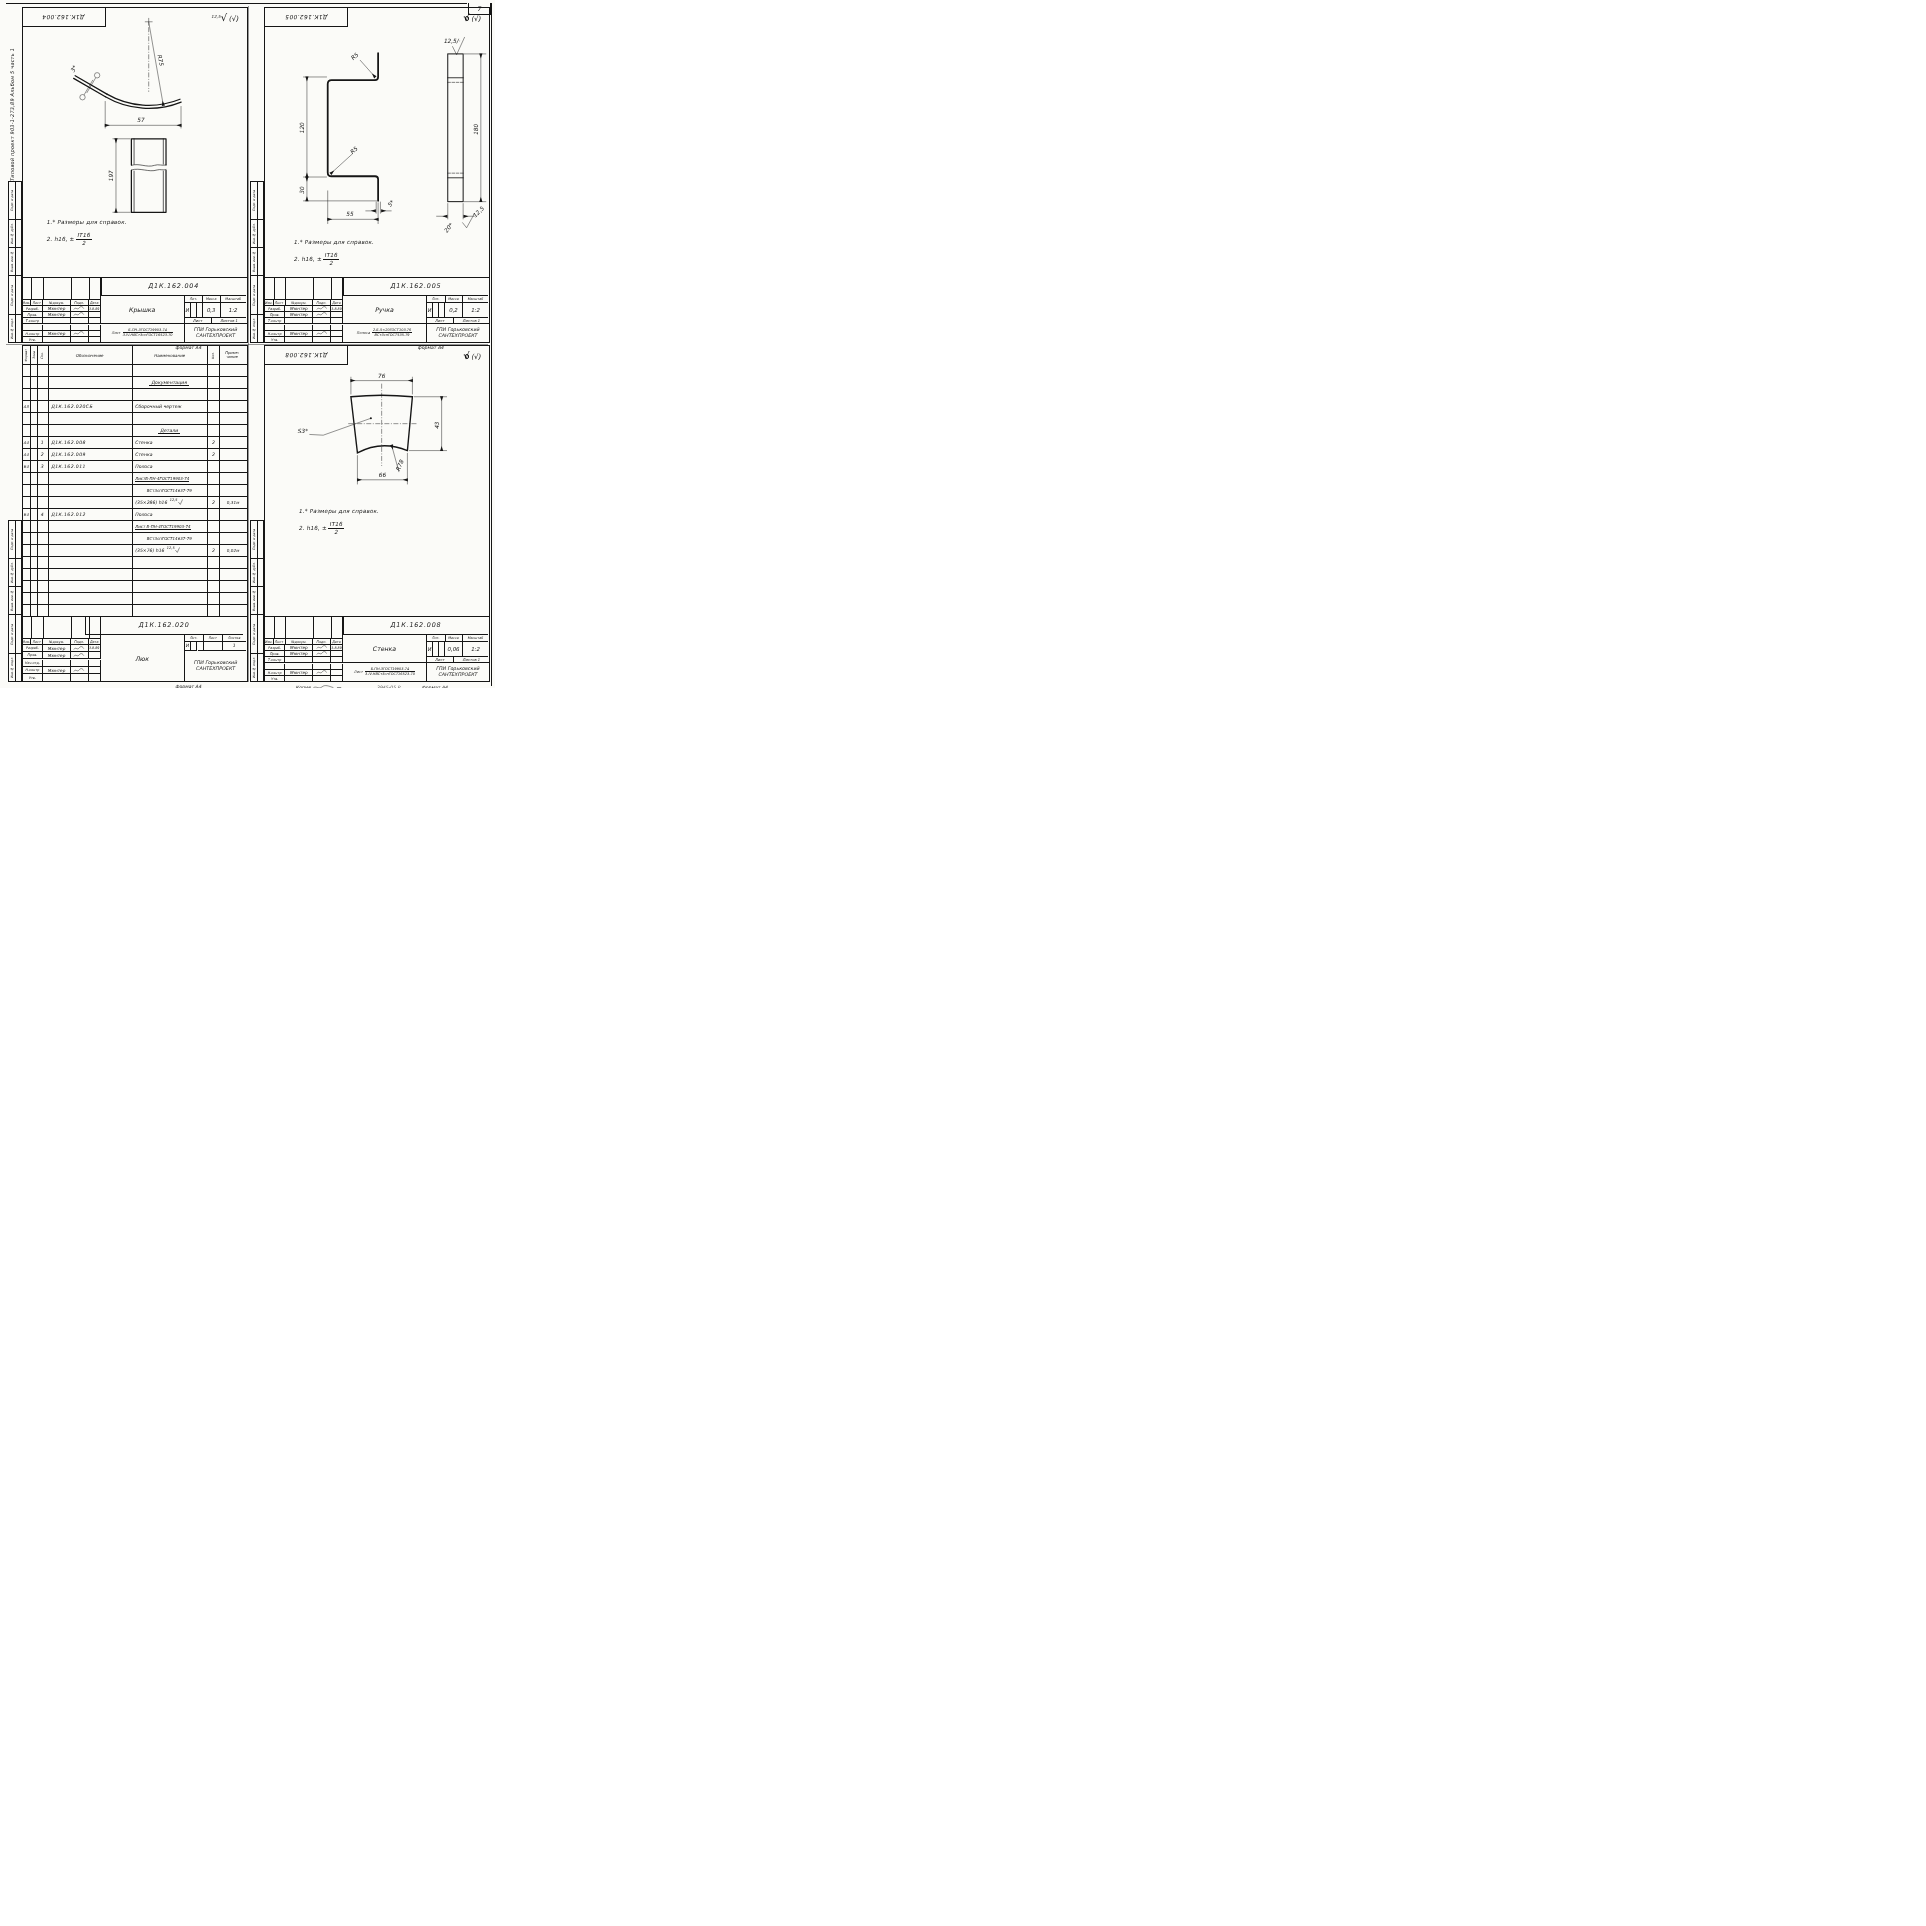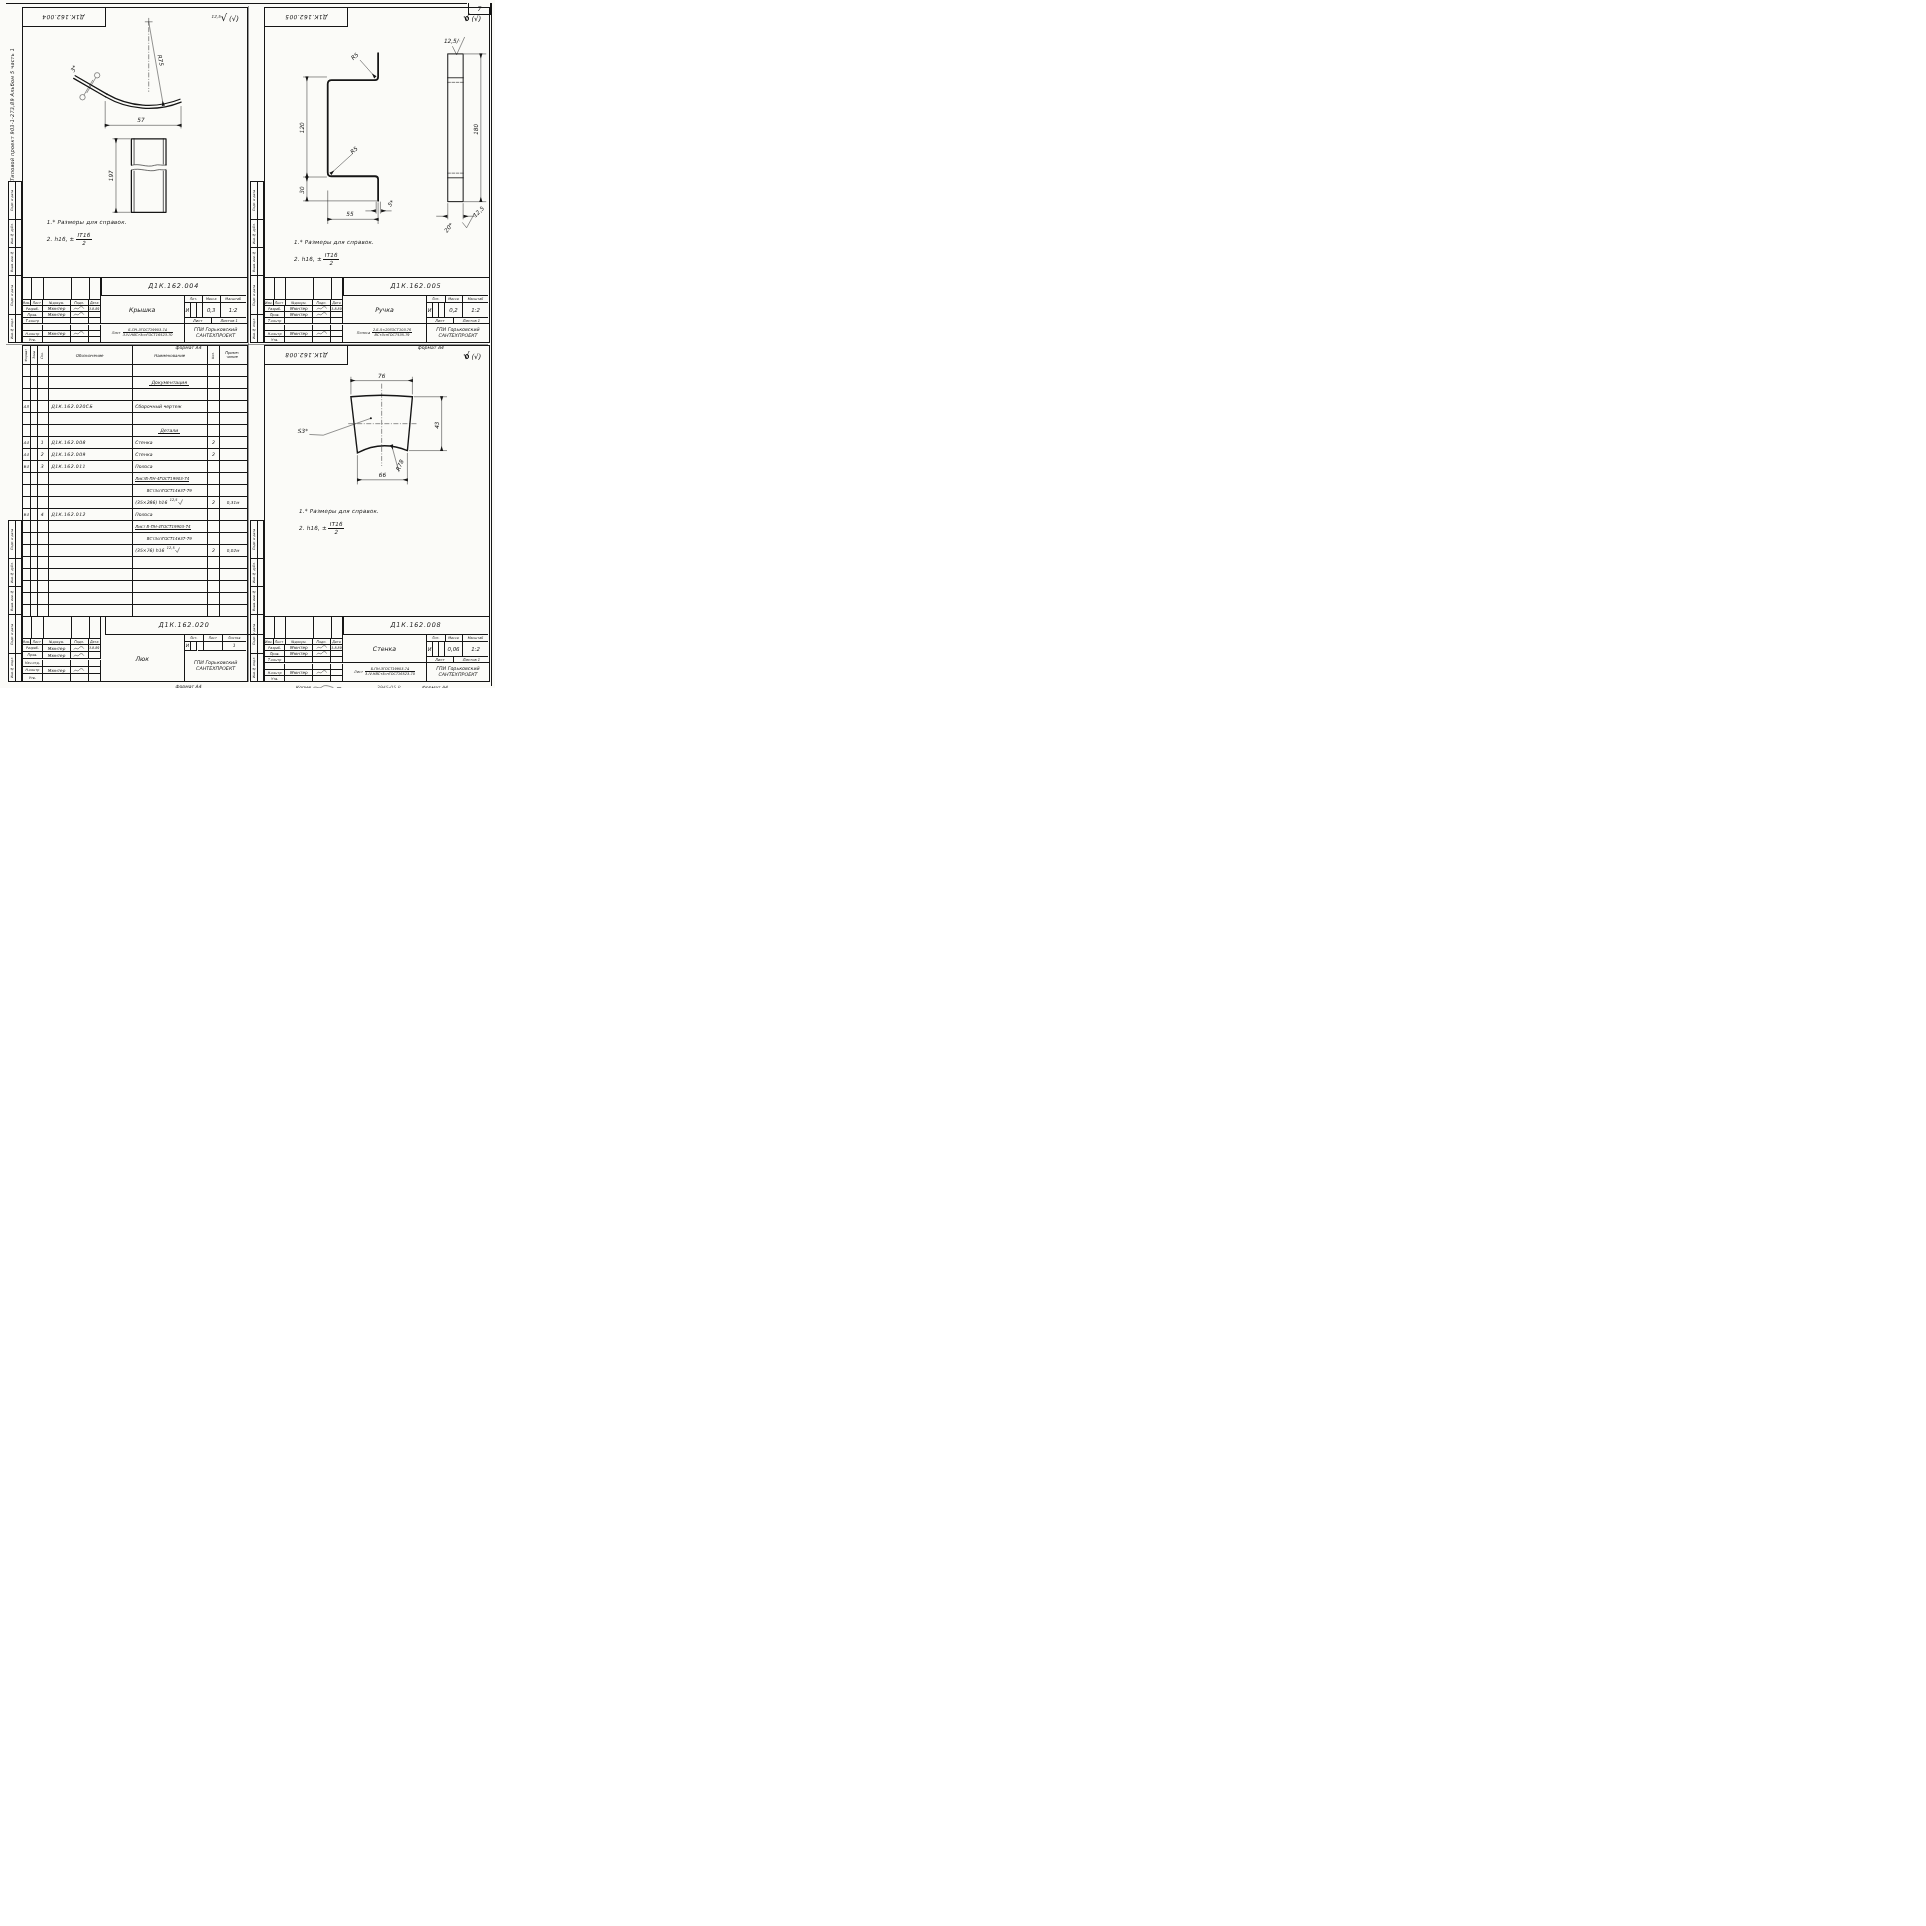--- a/index.html
+++ b/index.html
@@ -593,21 +593,21 @@
         <div class="cell" style="left:48px;top:50px;width:18px;height:7.3px">
             <svg class="sig" width="11.6" height="4.6" viewBox="0 0 30 12">
               <path d="M2 9 C7 1,11 12,16 5 S26 3,28 7" class="thin"></path>
             </svg>
           </div>
         <div class="cell" style="left:66px;top:50px;width:12px;height:7.3px"></div>
         <div class="cell lbl nob" style="left:0;top:57px;width:20.4px;height:7.3px">Утв.</div>
         <div class="cell nob" style="left:20.4px;top:57px;width:28px;height:7.3px"></div>
         <div class="cell nob" style="left:48px;top:57px;width:18px;height:7.3px"></div>
         <div class="cell nob" style="left:66px;top:57px;width:12px;height:7.3px"></div>
-        <div class="cell desig nor" style="left:82px;top:0;width:158px;height:17.7px;border-left:0.7px solid var(--ink)">Д1К.162.020</div>
+        <div class="cell desig nor" style="left:62px;top:0;width:158px;height:17.7px;border-left:0.7px solid var(--ink)">Д1К.162.020</div>
         <div class="cell tname nob" style="left:78px;top:17.7px;width:84px;height:47px">Люк</div>
         <div class="cell lbl" style="left:162px;top:17.7px;width:19px;height:7px">Лит.</div>
         <div class="cell lbl" style="left:181px;top:17.7px;width:19px;height:7px">Лист</div>
         <div class="cell lbl nor" style="left:200px;top:17.7px;width:23px;height:7px">Листов</div>
         <div class="cell ent" style="left:162px;top:25px;width:6.5px;height:8.5px;font-size:4.6px">И</div>
         <div class="cell" style="left:168px;top:25px;width:6.2px;height:8.5px"></div>
         <div class="cell" style="left:175px;top:25px;width:6.5px;height:8.5px"></div>
         <div class="cell" style="left:181px;top:25px;width:19px;height:8.5px"></div>
         <div class="cell ent nor" style="left:200px;top:25px;width:23px;height:8.5px;font-size:4.6px">1</div>
         <div class="cell org nor nob" style="left:162px;top:33px;width:62px;height:32px">

